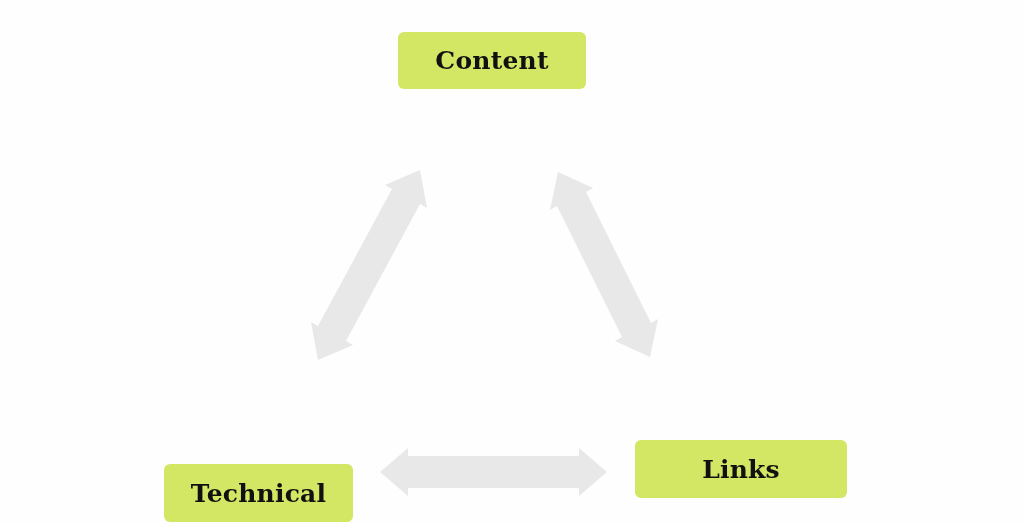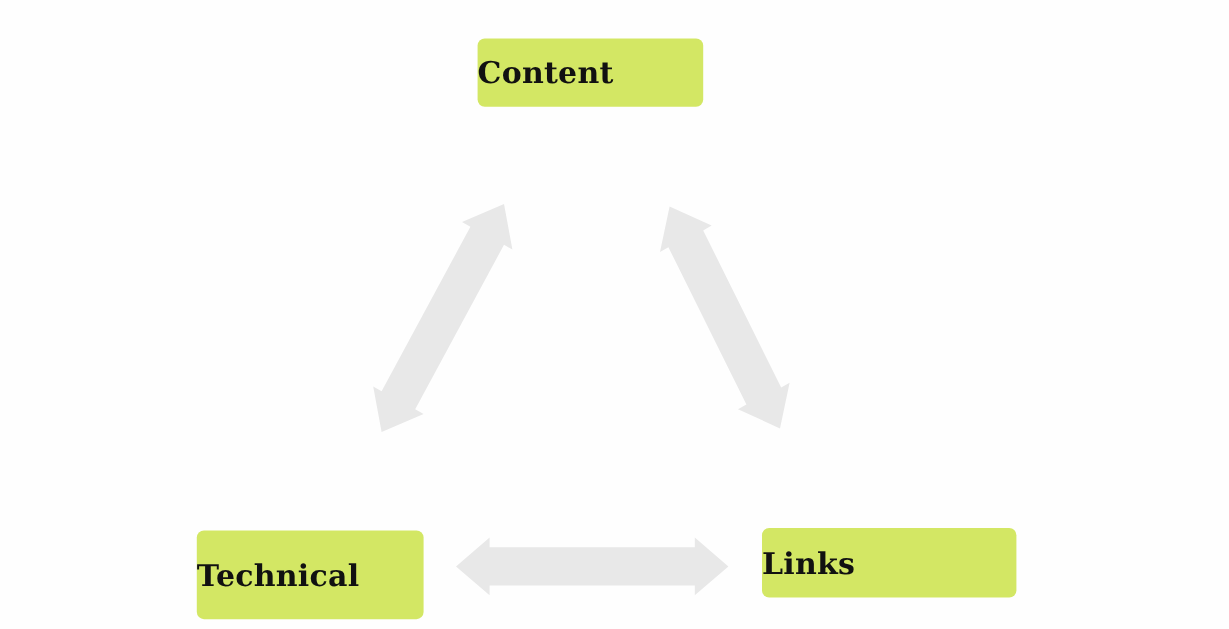--- a/index.html
+++ b/index.html
@@ -19,30 +19,31 @@
     left: 0;
     top: 0;
     width: 1024px;
     height: 524px;
     display: block;
   }
   .node {
     position: absolute;
     display: flex;
     align-items: center;
+    justify-content: center;
     background: var(--node-bg, #d3e764);
     color: var(--node-text, #111111);
     border-radius: 6px;
     font-weight: bold;
     font-size: 25px;
     letter-spacing: 0.2px;
     box-sizing: border-box;
   }
   #node-content   { left: 398px; top: 32px;  width: 188px; height: 57px; }
-  #node-technical { left: 164px; top: 442px; width: 189px; height: 74px; }
+  #node-technical { left: 164px; top: 464px; width: 189px; height: 58px; }
   #node-links     { left: 635px; top: 440px; width: 212px; height: 58px; }
 </style>
 </head>
 <body>
 
 <div class="canvas">
 
   <svg class="arrow-layer" viewBox="0 0 1024 524" xmlns="http://www.w3.org/2000/svg">
     <polygon points="318,360 311,322 318,326 392,189 385,185 420,170 427,208 420,204 346,341 353,345" fill="#e8e8e8"></polygon>
     <polygon points="558,172 550,210 557,206 622,337 615,341 650,357 658,319 651,323 586,192 593,188" fill="#e8e8e8"></polygon>

